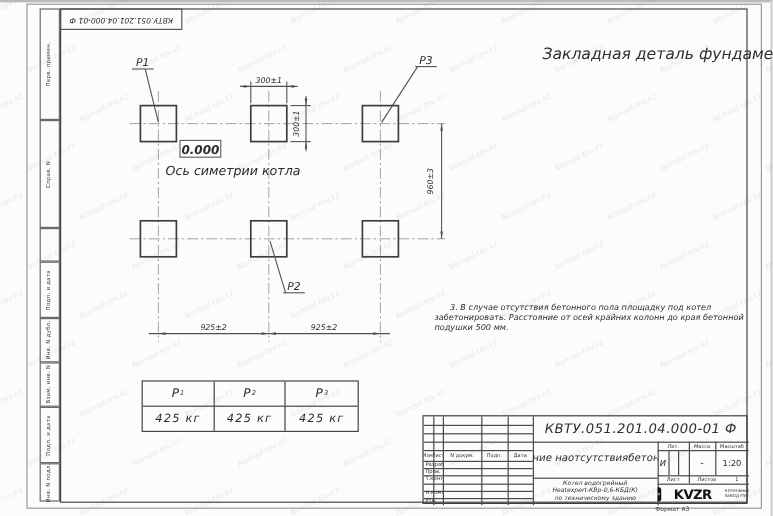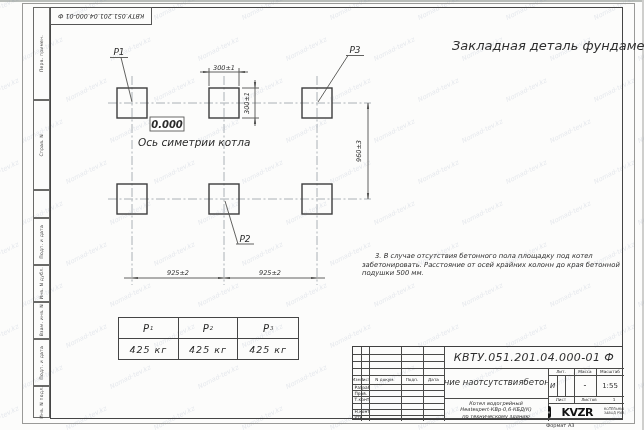--- a/index.html
+++ b/index.html
@@ -341,21 +341,21 @@
       <div>Котел водогрейный</div>
       <div>Heatexpert-КВр-0,6-КБД(К)</div>
       <div>по техническому зданию</div>
     </div>
 
     <div class="cellt small" style="left:195px;top:21px;width:26px;height:7px;">Лит.</div>
     <div class="cellt small" style="left:221px;top:21px;width:22px;height:7px;">Масса</div>
     <div class="cellt small" style="left:243px;top:21px;width:28px;height:7px;">Масштаб</div>
     <div class="cellt" style="left:195px;top:28px;width:9px;height:21px;font-size:7px;font-style:italic;">И</div>
     <div class="cellt" style="left:221px;top:28px;width:22px;height:21px;font-size:8px;">-</div>
-    <div class="cellt" style="left:243px;top:28px;width:28px;height:21px;font-size:7px;">1:55</div>
+    <div class="cellt" style="left:243px;top:28px;width:28px;height:21px;font-size:7px;">1:20</div>
 
     <div class="cellt small" style="left:195px;top:49px;width:26px;height:7px;">Лист</div>
     <div class="cellt small" style="left:221px;top:49px;width:30px;height:7px;">Листов</div>
     <div class="cellt small" style="left:251px;top:49px;width:20px;height:7px;">1</div>
 
     <div class="cellt logo-cell" style="left:195px;top:56px;width:76px;height:18px;gap:11px;">
       <span class="logo-mark">≈</span>
       <span class="logo-text">KVZR</span>
       <span class="logo-caption">
         <div>КОТЕЛЬНЫЙ</div>

